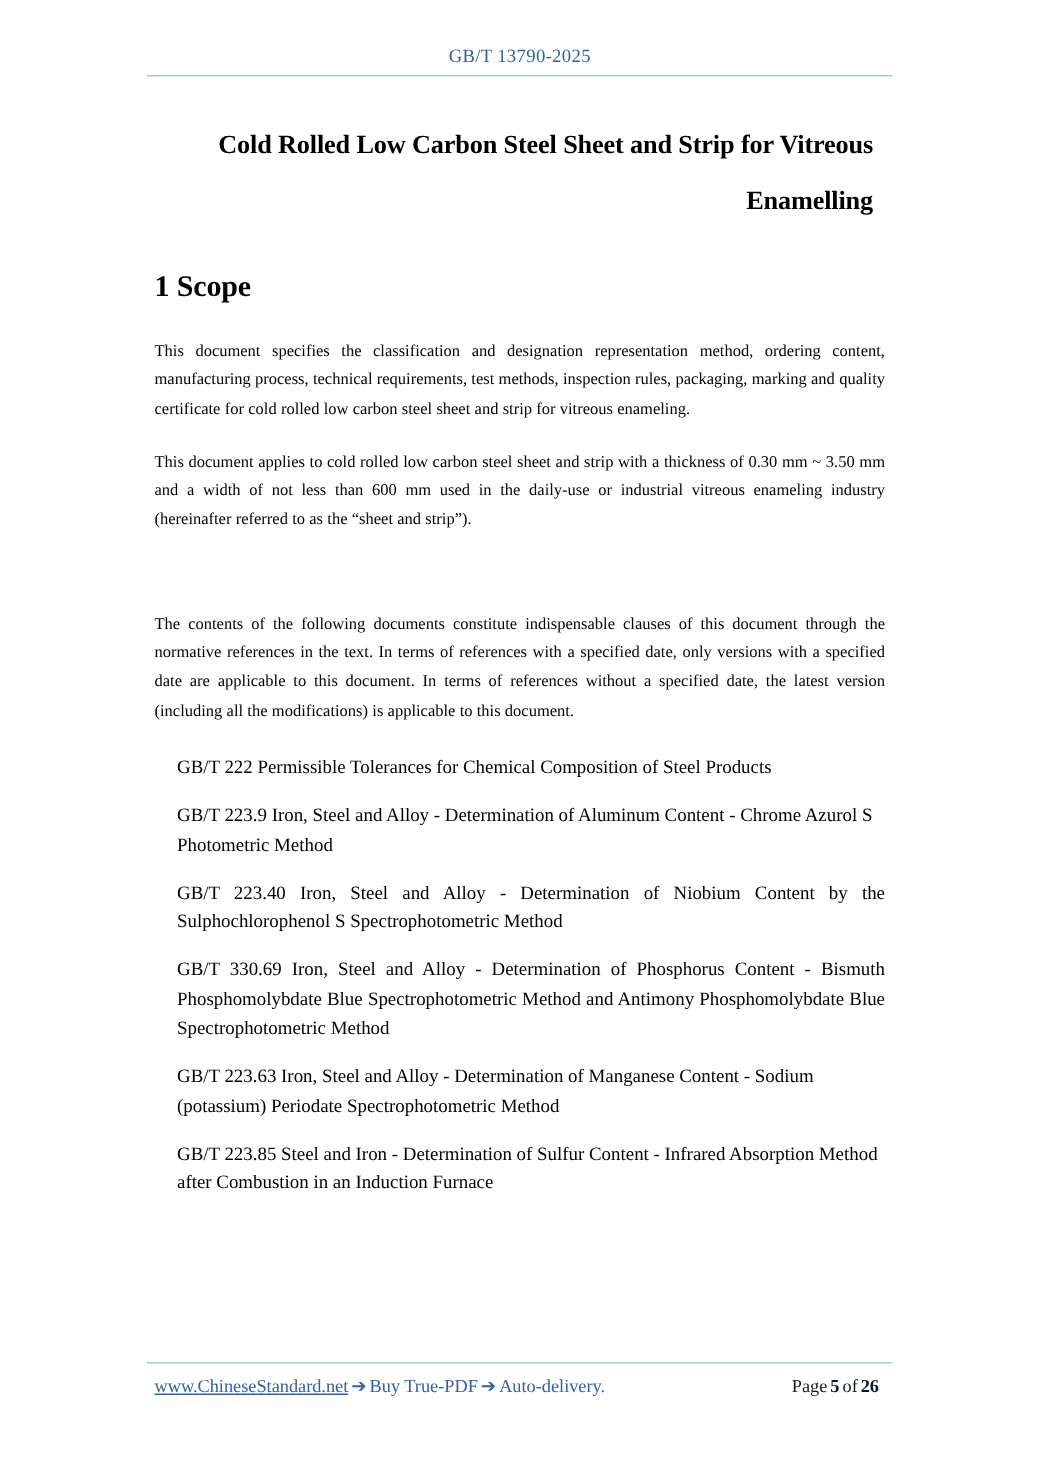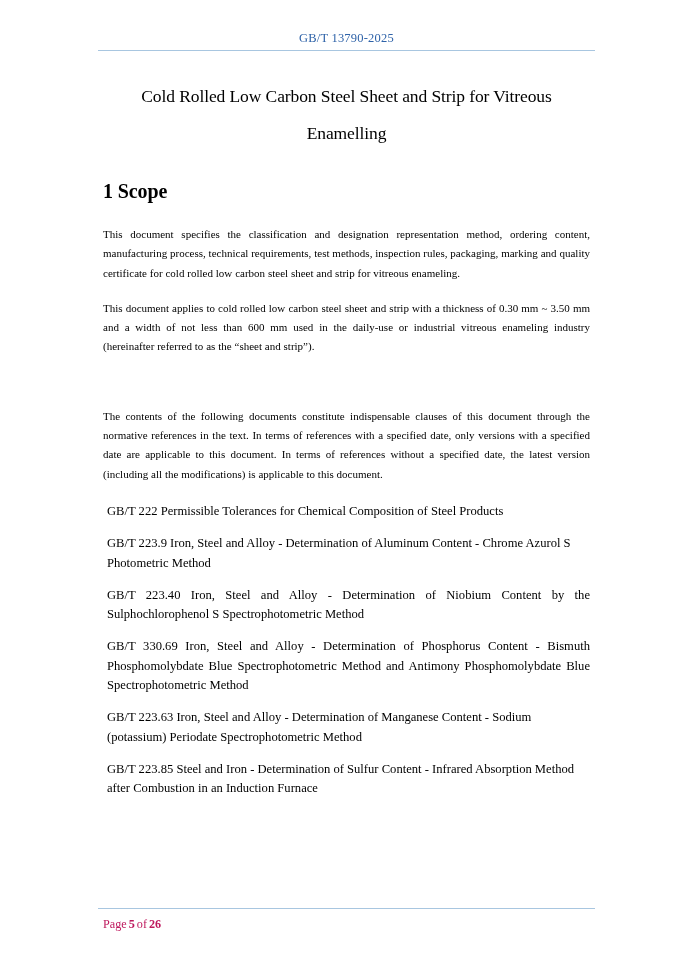--- a/index.html
+++ b/index.html
@@ -46,22 +46,22 @@
 
   
   .content {
     position: absolute;
     top: 78px;
     left: 103px;
     width: 487px;
   }
   .doc-title {
     font-size: 17.5px;
-    font-weight: normal;
-    text-align: center;
+    font-weight: bold;
+    text-align: right;
     line-height: 37px;
     margin: 0 0 0 0;
     padding: 0 8px;
     letter-spacing: -0.1px;
   }
   h2.section-heading {
     font-size: 20px;
     font-weight: bold;
     margin: 0;
     padding: 0;
@@ -78,21 +78,21 @@
   .sp-22 { height: 22px; }
   .sp-18 { height: 18px; }
   .sp-16 { height: 16px; }
   .sp-28 { height: 28px; }
 
   .ref-list { margin: 0; padding: 0; }
   .ref-item {
     font-size: 12.6px;
     line-height: 19.3px;
     text-align: justify;
-    margin: 0 0 13px 4px;
+    margin: 0 0 13px 15px;
   }
   .ref-item.last { margin-bottom: 0; }
   .ref-item.nojust { text-align: left; }
 
   
   .page-footer {
     position: absolute;
     left: 103px;
     top: 917px;
     width: 487px;
@@ -108,21 +108,21 @@
   .footer-link {
     color: #2e62a8;
     text-decoration: underline;
   }
   .footer-sep {
     color: #2e62a8;
     padding: 0 2px;
   }
   .footer-right {
     white-space: nowrap;
-    color: #be185d;
+    color: #0f172a;
     padding-right: 2px;
   }
   .footer-right b {
     font-weight: bold;
     padding: 0 2px;
   }
 </style>
 </head>
 <body>
 
@@ -165,18 +165,21 @@
       <p class="ref-item">GB/T 330.69 Iron, Steel and Alloy - Determination of Phosphorus Content - Bismuth Phosphomolybdate Blue Spectrophotometric Method and Antimony Phosphomolybdate Blue Spectrophotometric Method</p>
       <p class="ref-item nojust">GB/T 223.63 Iron, Steel and Alloy - Determination of Manganese Content - Sodium (potassium) Periodate Spectrophotometric Method</p>
       <p class="ref-item nojust last">GB/T 223.85 Steel and Iron - Determination of Sulfur Content - Infrared Absorption Method after Combustion in an Induction Furnace</p>
     </div>
 
   </div>
 
   <div class="rule rule-bottom"></div>
 
   <div class="page-footer">
+    <div class="footer-left">
+      <a class="footer-link" href="#">www.ChineseStandard.net</a><span class="footer-sep">➔</span><span>Buy True-PDF</span><span class="footer-sep">➔</span><span>Auto-delivery.</span>
+    </div>
     <div class="footer-right">
       <span>Page</span><b>5</b><span>of</span><b>26</b>
     </div>
   </div>
 
 </div>
 
 </body></html>

